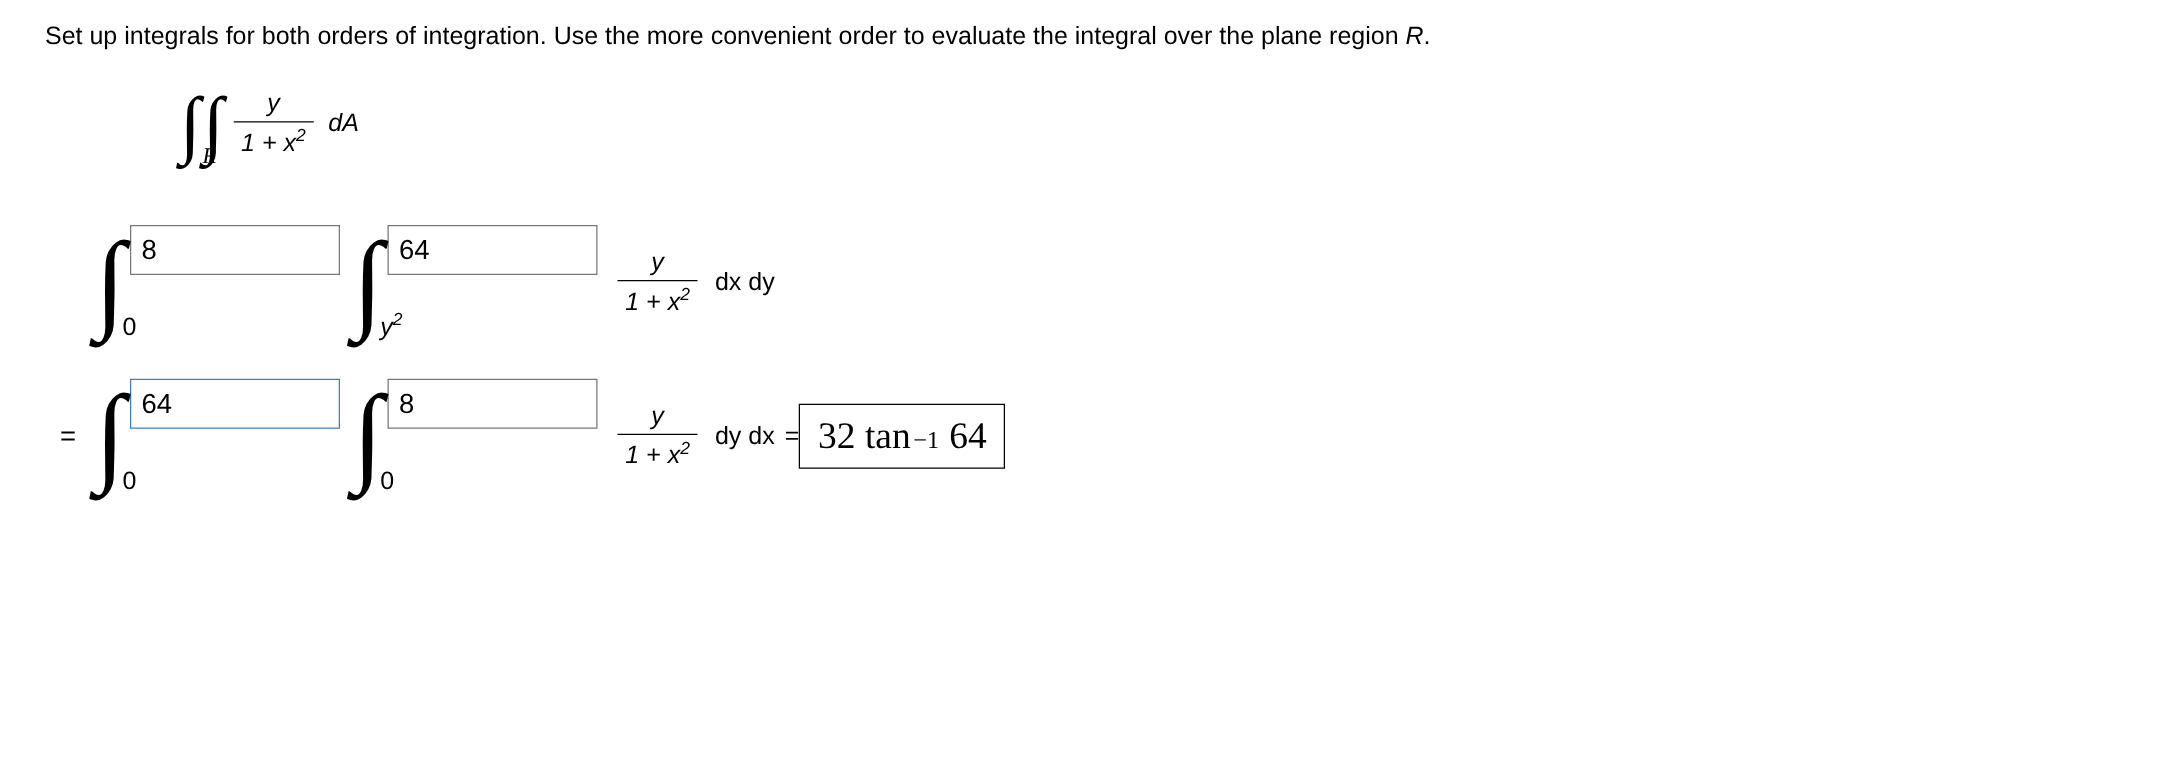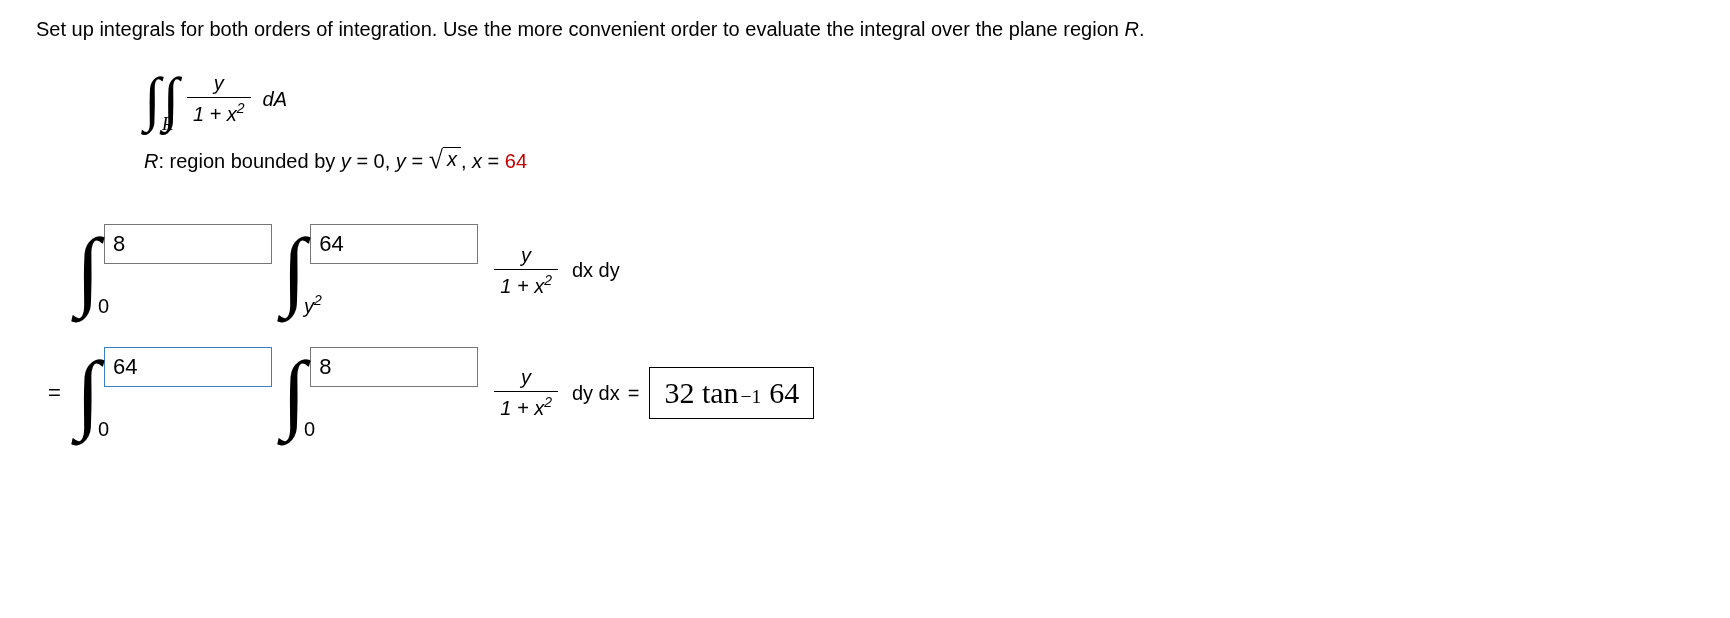--- a/index.html
+++ b/index.html
@@ -129,21 +129,20 @@
     outline: none;
   }
   .input-box.active {
     border: 1.5px solid #3b7fc4;
   }
   .result-box {
     border: 1.5px solid #000;
     padding: 8px 14px;
     font-family: "Times New Roman", serif;
     font-size: 30px;
-    margin-left: 10px;
     display: inline-flex;
     align-items: baseline;
   }
   .result-box .neg1 {
     font-size: 0.65em;
     vertical-align: super;
     margin-left: 2px;
     margin-right: 8px;
   }
   .diff {
@@ -167,26 +166,20 @@
     <span class="int-symbol">∫</span>
     <span class="frac">
       <span class="num">y</span>
       <span class="bar"></span>
       <span class="den">
         <span>1 + </span><span class="italic">x</span><span class="sup">2</span>
       </span>
     </span>
     <span class="dA">dA</span>
   </div>
-  <div class="region-line">
-    <span class="italic">R</span><span>: region bounded by </span><span class="italic">y</span><span> = 0, </span><span class="italic">y</span><span> = </span><span class="sqrt-wrap">
-        <span class="sqrt-sym">√</span>
-        <span class="sqrt-arg">x</span>
-      </span><span>, </span><span class="italic">x</span><span> = </span><span class="red">64</span>
-  </div>
 </div>
 
 <div class="answer-block">
 
   <div class="equation-row">
     <span class="eq-sign">&nbsp;</span>
     <span class="big-int">
       <span class="glyph">∫</span>
       <span class="low">0</span>
     </span>

